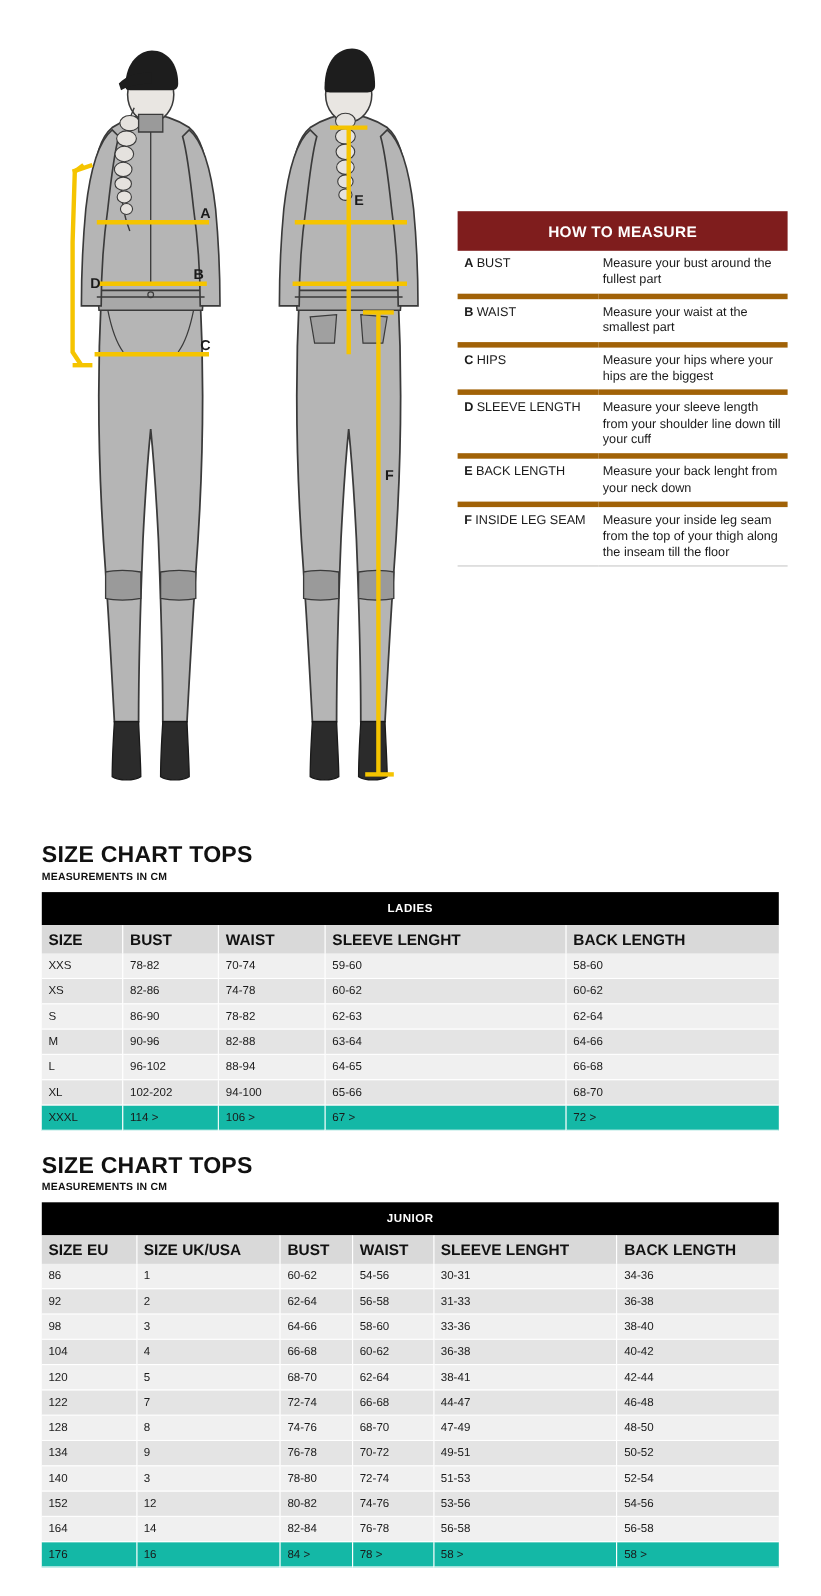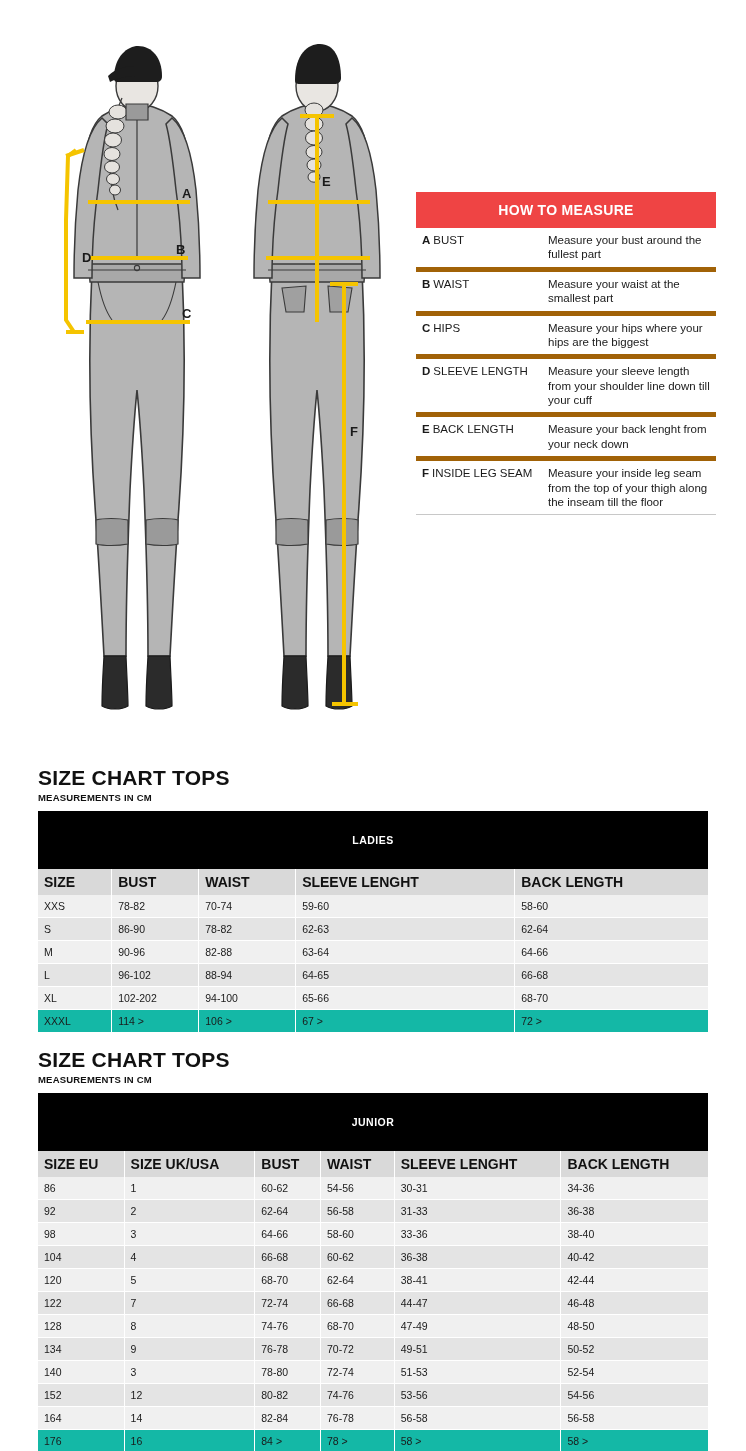--- a/index.html
+++ b/index.html
@@ -24,21 +24,21 @@
   }
   #figures { position: absolute; left: 20px; top: 20px; width: 400px; height: 700px; }
 
   
   #howto {
     position: absolute;
     left: 416px; top: 192px;
     width: 300px;
   }
   #howto .htm-head {
-    background: #ef4444;
+    background: #7f1d1d;
     color: #ffffff;
     text-align: center;
     font-weight: bold;
     font-size: 14px;
     letter-spacing: 0.3px;
     padding: 10px 0 10px 0;
   }
   #howto table {
     width: 100%;
     border-collapse: collapse;
@@ -80,21 +80,21 @@
     border-collapse: collapse;
     font-size: 10.5px;
     color: #1a1a1a;
   }
   table.sizes caption {
     background: #000000;
     color: #ffffff;
     font-size: 10.5px;
     font-weight: bold;
     letter-spacing: 0.5px;
-    padding: 23px 0;
+    padding: 9px 0;
     text-align: center;
   }
   table.sizes th {
     background: #d9d9d9;
     text-align: left;
     font-size: 14px;
     font-weight: bold;
     padding: 5px 6px;
     border-right: 1px solid #ffffff;
     color: #111;
@@ -264,20 +264,27 @@
             <th>BACK LENGTH</th>
           </tr>
         </thead>
       <tbody id="ladies-body">
           <tr>
             <td>XXS</td>
             <td>78-82</td>
             <td>70-74</td>
             <td>59-60</td>
             <td>58-60</td>
+          </tr>
+          <tr>
+            <td>XS</td>
+            <td>82-86</td>
+            <td>74-78</td>
+            <td>60-62</td>
+            <td>60-62</td>
           </tr>
           <tr>
             <td>S</td>
             <td>86-90</td>
             <td>78-82</td>
             <td>62-63</td>
             <td>62-64</td>
           </tr>
           <tr>
             <td>M</td>

